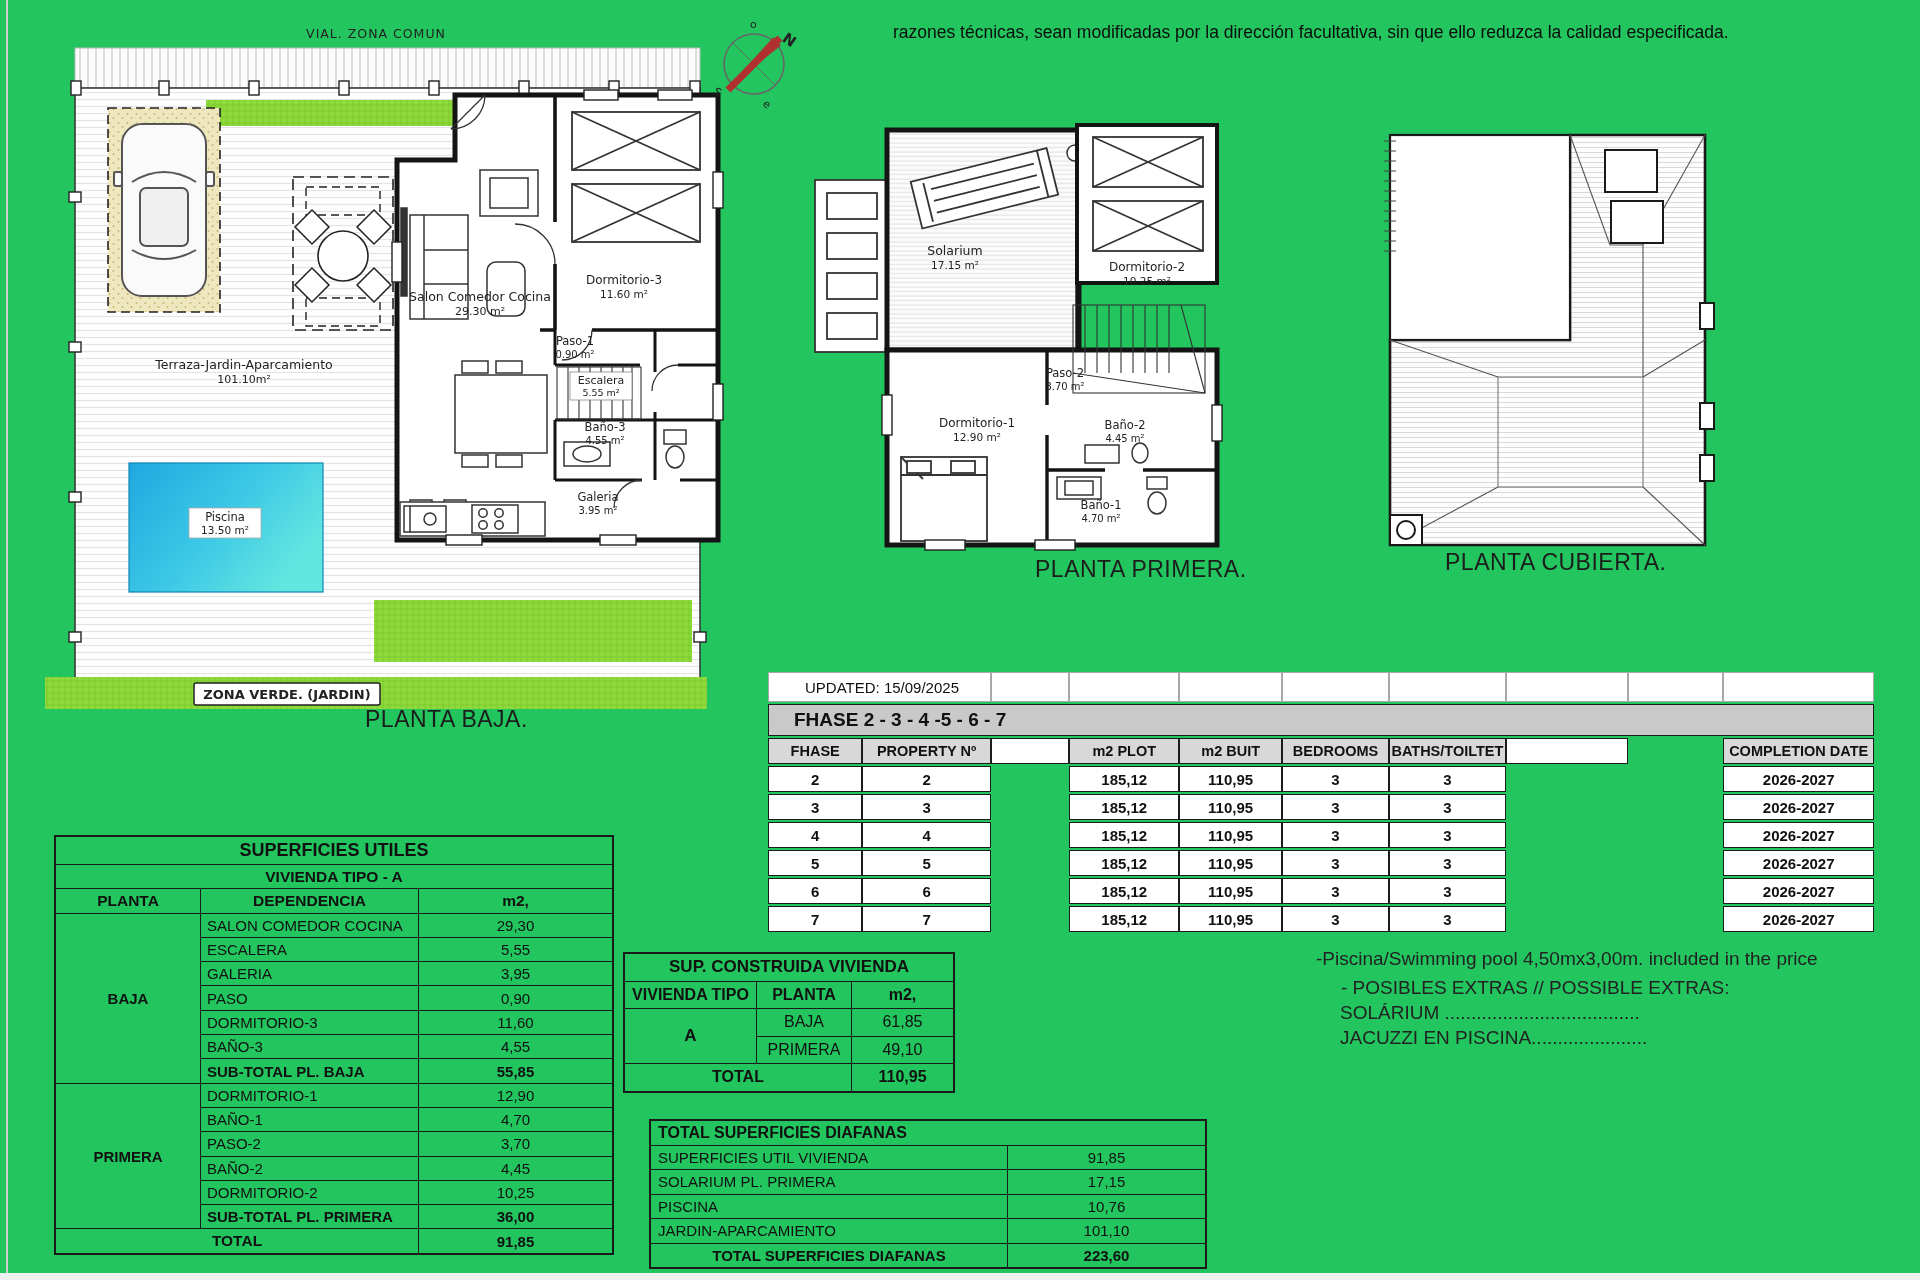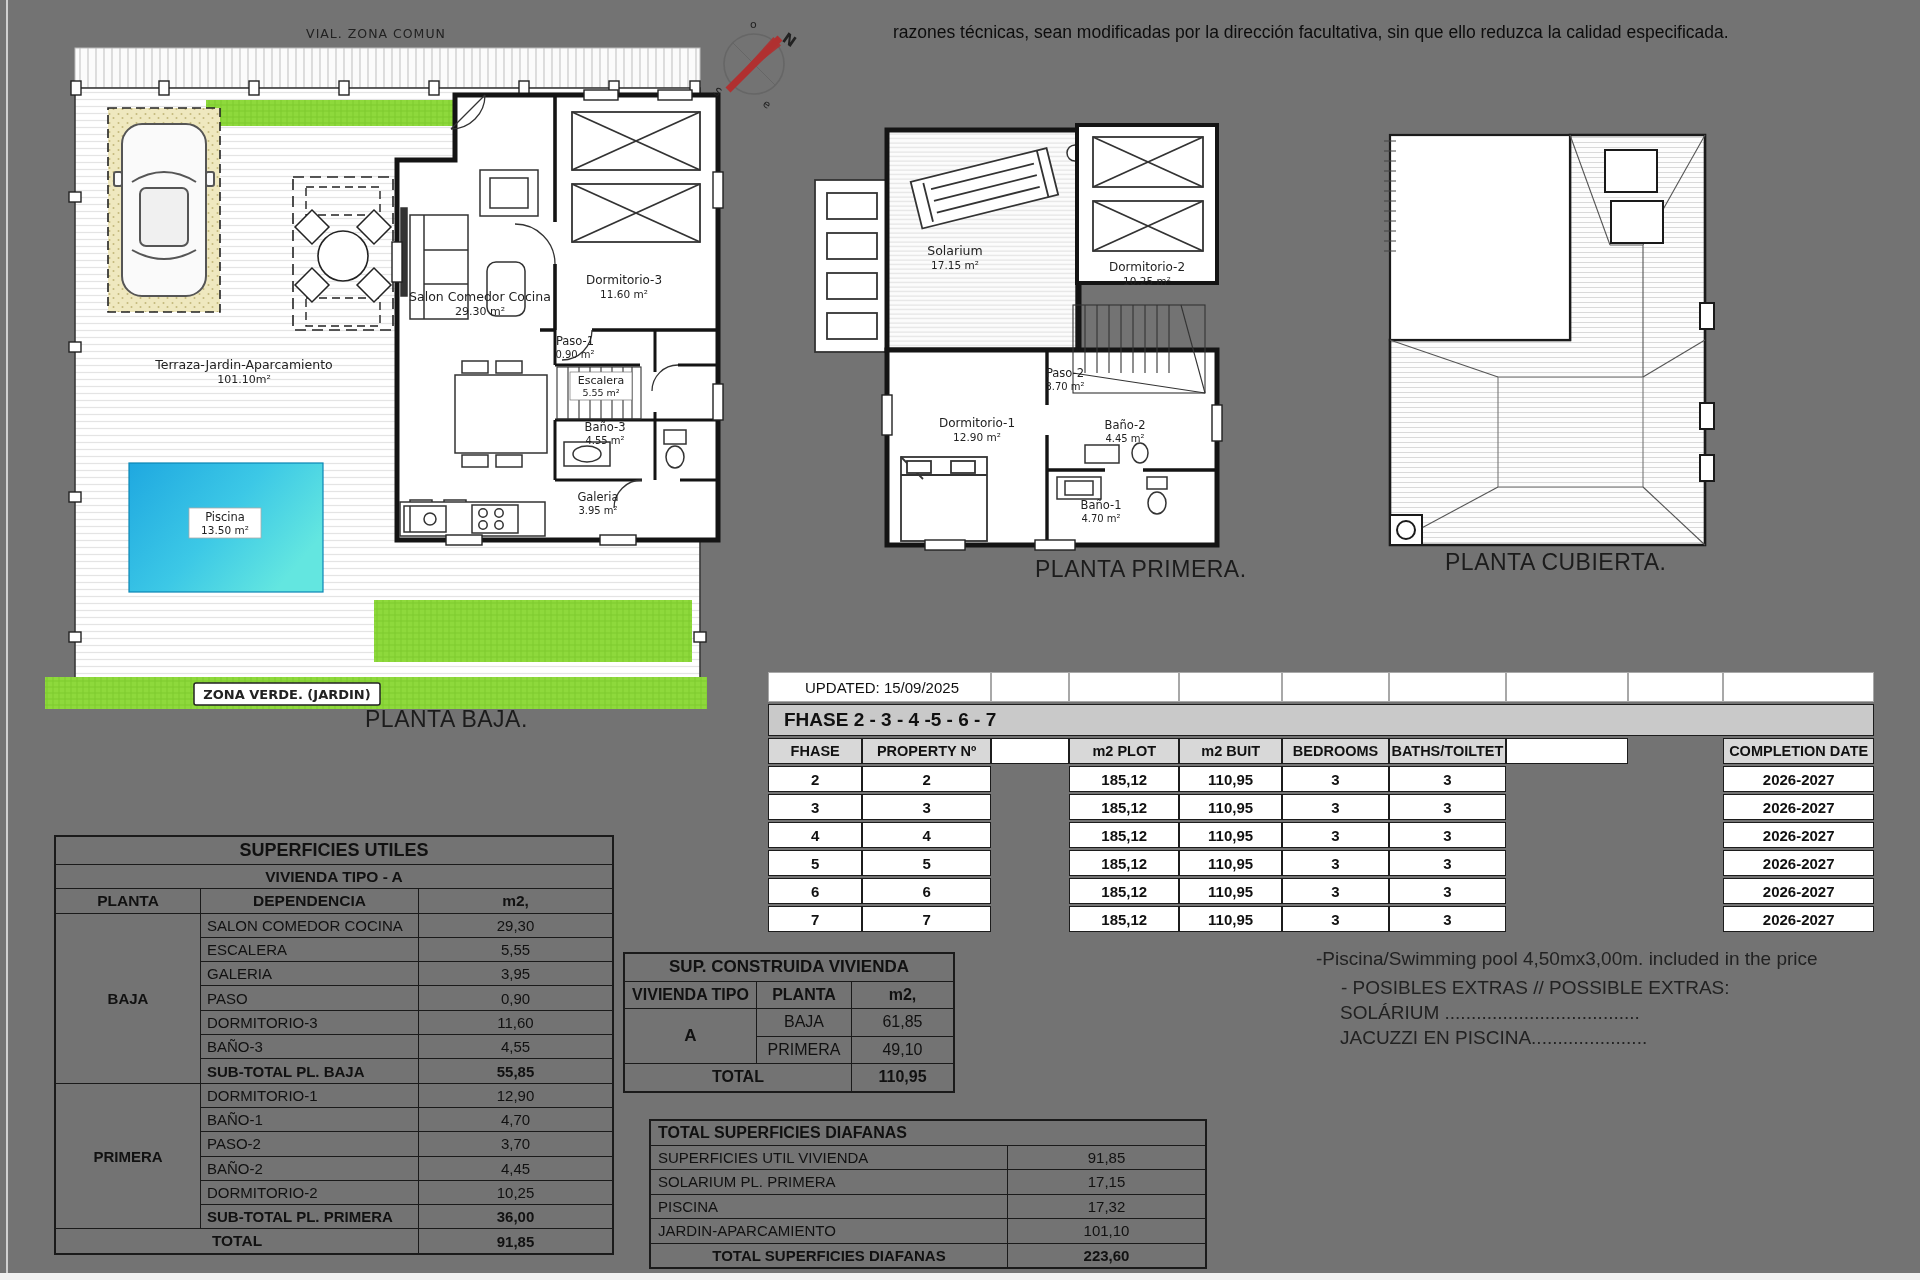--- a/index.html
+++ b/index.html
@@ -1,36 +1,36 @@
 <!DOCTYPE html>
 <html><head>
 <meta charset="utf-8">
 <style>
   html,body{margin:0;padding:0;background:#fff;}
-  #page{position:relative;width:1920px;height:1280px;background:#737373;overflow:hidden;
+  #page{position:relative;width:1920px;height:1280px;background:#22c55e;overflow:hidden;
         font-family:"Liberation Sans",sans-serif;color:#111;}
   .abs{position:absolute;}
   .caption{font-size:23px;color:#1c1c1c;letter-spacing:.5px;text-align:left;}
   
   #disclaimer{left:872px;top:20px;width:980px;font-size:17.5px;line-height:24px;color:#0d0d0d;}
   #disclaimer .l2{padding-left:21px;}
   
   #notes{left:1316px;top:946px;width:520px;font-size:19px;line-height:25px;color:#222;}
   #notes .indent{padding-left:24px;}
   #notes .gap{margin-top:4px;margin-left:25px;}
   
   table{border-spacing:0;}
   #phase-table{left:768px;top:670px;width:1106px;border-collapse:separate;border-spacing:0 2px;
                table-layout:fixed;font-size:15px;}
   #phase-table td{height:24px;text-align:center;padding:0;overflow:hidden;white-space:nowrap;}
   #phase-table .b{border:1.6px solid #1c1c1c;background:#fff;}
   #phase-table .hdr{border:1.6px solid #1c1c1c;background:#d8d8d8;font-weight:bold;font-size:14.5px;}
   #phase-table .upd{border:1px solid #a8a8a8;background:#fff;height:28px;}
   #phase-table .banner{border:1.6px solid #1c1c1c;background:#c9c9c9;font-weight:bold;
-                       font-size:19px;text-align:left;padding-left:15px;height:30px;}
+                       font-size:19px;text-align:left;padding-left:25px;height:30px;}
   #phase-table .nob{border:none;background:transparent;}
   #phase-table .val{font-weight:600;}
   #phase-table .updtext{text-align:left;padding-left:36px;font-size:15px;}
   
   #su-table{left:55px;top:836px;width:557px;border-collapse:collapse;table-layout:fixed;font-size:15px;}
   #su-table td{border:1.4px solid #1a1a1a;height:23.3px;padding:0 0 0 6px;white-space:nowrap;overflow:hidden;}
   #su-table .c{text-align:center;padding:0;}
   #su-table .bold{font-weight:bold;}
   #su-table .t1{font-size:18px;}
   #su-table .t2{font-size:15.5px;}
@@ -649,21 +649,21 @@
     <tr>
       <td>SUPERFICIES UTIL VIVIENDA</td>
       <td class="c">91,85</td>
     </tr>
     <tr>
       <td>SOLARIUM PL. PRIMERA</td>
       <td class="c">17,15</td>
     </tr>
     <tr>
       <td>PISCINA</td>
-      <td class="c">17,32</td>
+      <td class="c">10,76</td>
     </tr>
     <tr>
       <td>JARDIN-APARCAMIENTO</td>
       <td class="c">101,10</td>
     </tr>
     <tr>
       <td class="c bold">TOTAL SUPERFICIES DIAFANAS</td>
       <td class="c bold">223,60</td>
     </tr>
   </tbody>

